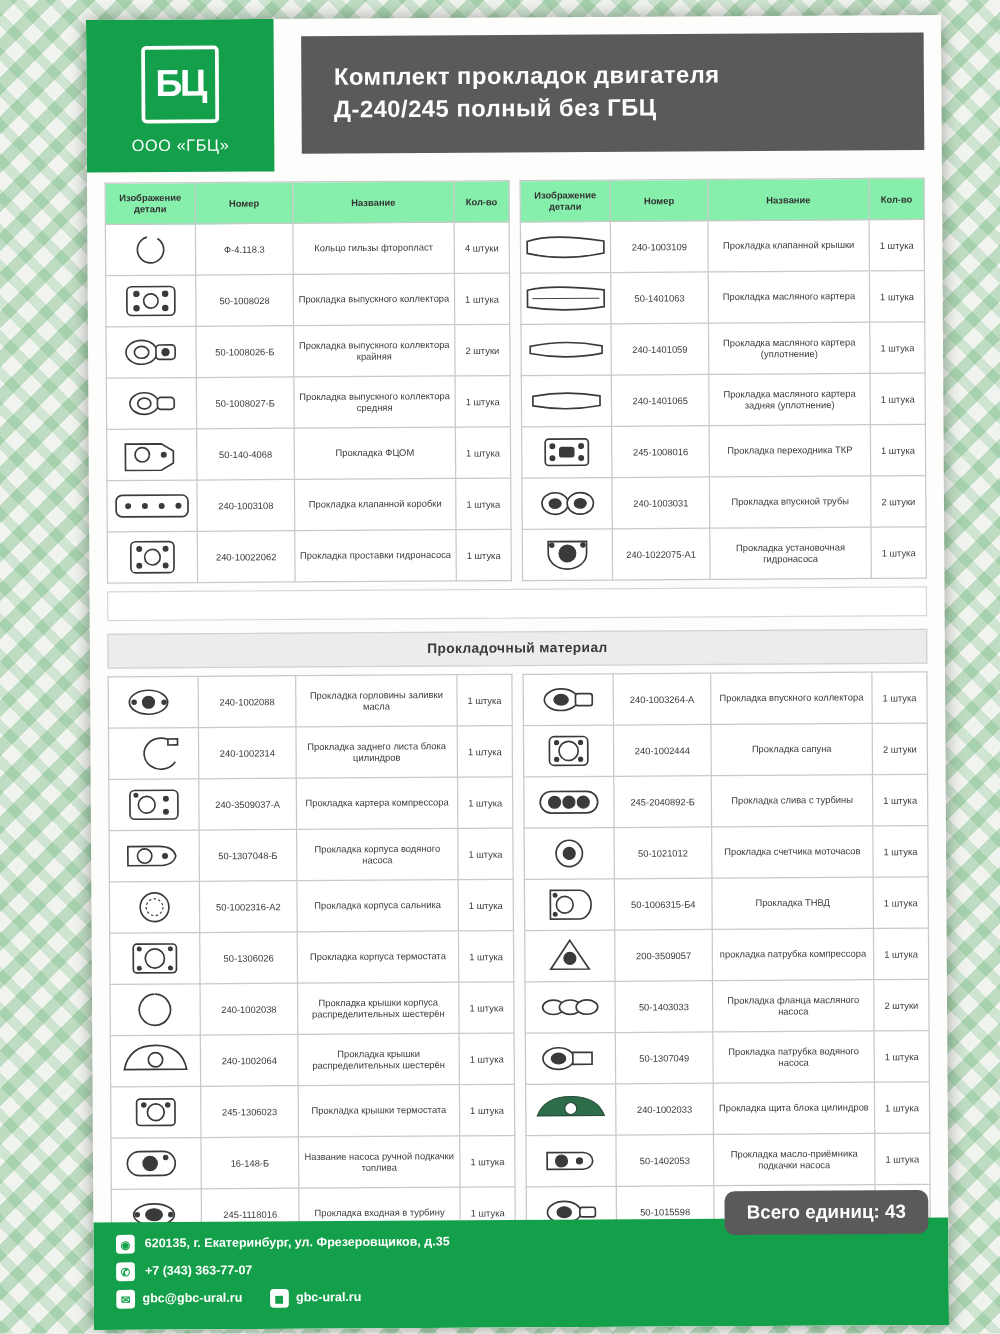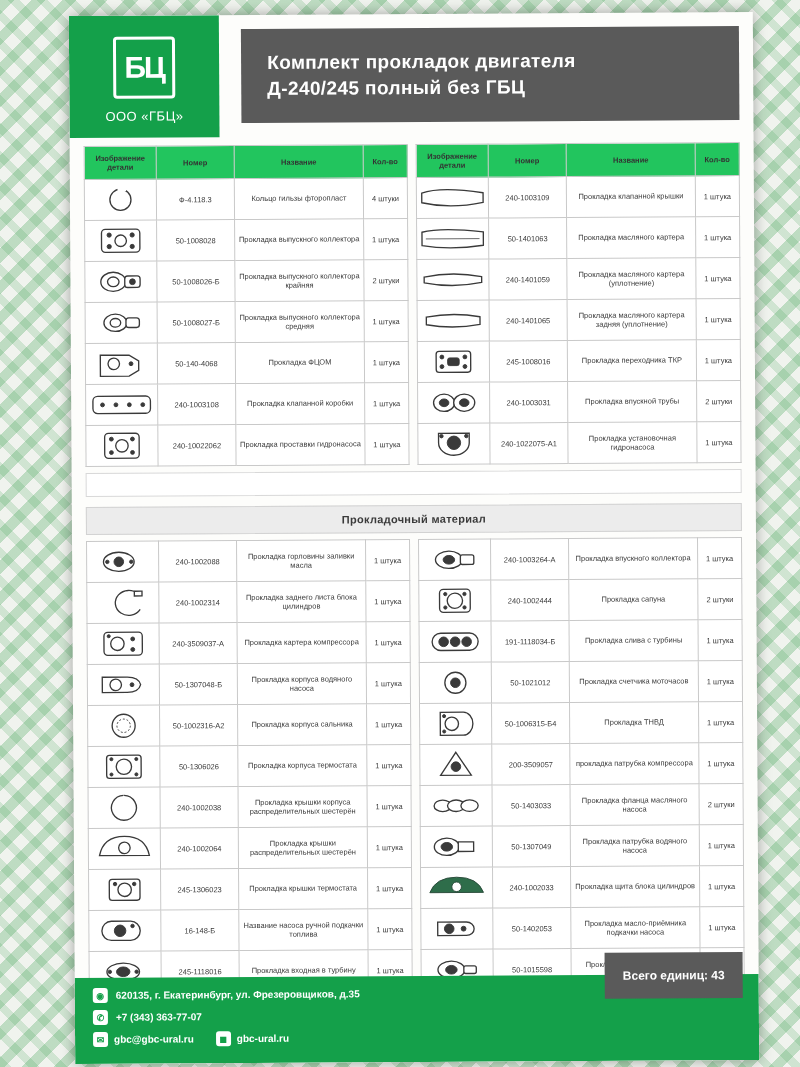--- a/index.html
+++ b/index.html
@@ -114,21 +114,21 @@
   }
   table.parts th, table.parts td {
     border: 1px solid #c9c9c9;
     font-size: 7.5px;
     color: #3a3a3a;
     text-align: center;
     vertical-align: middle;
     padding: 2px 2px;
   }
   table.parts th {
-    background: #22c55e;
+    background: #86efac;
     font-size: 7.5px;
     font-weight: bold;
     height: 28px;
     color: #333;
   }
   table.parts td.img {
     width: 72px;
     height: 38px;
     padding: 1px;
   }
@@ -205,23 +205,24 @@
     display: flex;
     align-items: center;
     gap: 6px;
   }
   .total-box {
     position: absolute;
     right: 16px;
     top: -22px;
     background: #5a5a5a;
     color: #fff;
-    font-size: 12px;
+    font-size: 15px;
     font-weight: bold;
-    padding: 16px 18px;
+    padding: 9px 18px;
+    border-radius: 8px;
   }
 </style>
 </head>
 <body>
 
 <div class="page">
   <div class="bg-pattern"></div>
 
   <div class="sheet">
     <div class="sheet-inner">
@@ -638,21 +639,21 @@
               </tr>
               <tr>
                 <td class="img">
                   <svg class="shape" viewBox="0 0 72 34" preserveAspectRatio="xMidYMid meet">
                     <rect x="12" y="8" width="48" height="18" rx="9" stroke="#3a3a3a" fill="#ffffff" stroke-width="1.4"></rect>
                     <circle cx="24" cy="17" r="5" stroke="#3a3a3a" fill="#3a3a3a"></circle>
                     <circle cx="36" cy="17" r="5" stroke="#3a3a3a" fill="#3a3a3a"></circle>
                     <circle cx="48" cy="17" r="5" stroke="#3a3a3a" fill="#3a3a3a"></circle>
                   </svg>
                 </td>
-                <td class="num">191-1118034-Б</td>
+                <td class="num">245-2040892-Б</td>
                 <td class="name">Прокладка слива с турбины</td>
                 <td class="qty">1 штука</td>
               </tr>
               <tr>
                 <td class="img">
                   <svg class="shape" viewBox="0 0 72 34" preserveAspectRatio="xMidYMid meet">
                     <circle cx="36" cy="17" r="11" stroke="#3a3a3a" fill="#ffffff" stroke-width="1.4"></circle>
                     <circle cx="36" cy="17" r="5" stroke="#3a3a3a" fill="#3a3a3a"></circle>
                   </svg>
                 </td>

